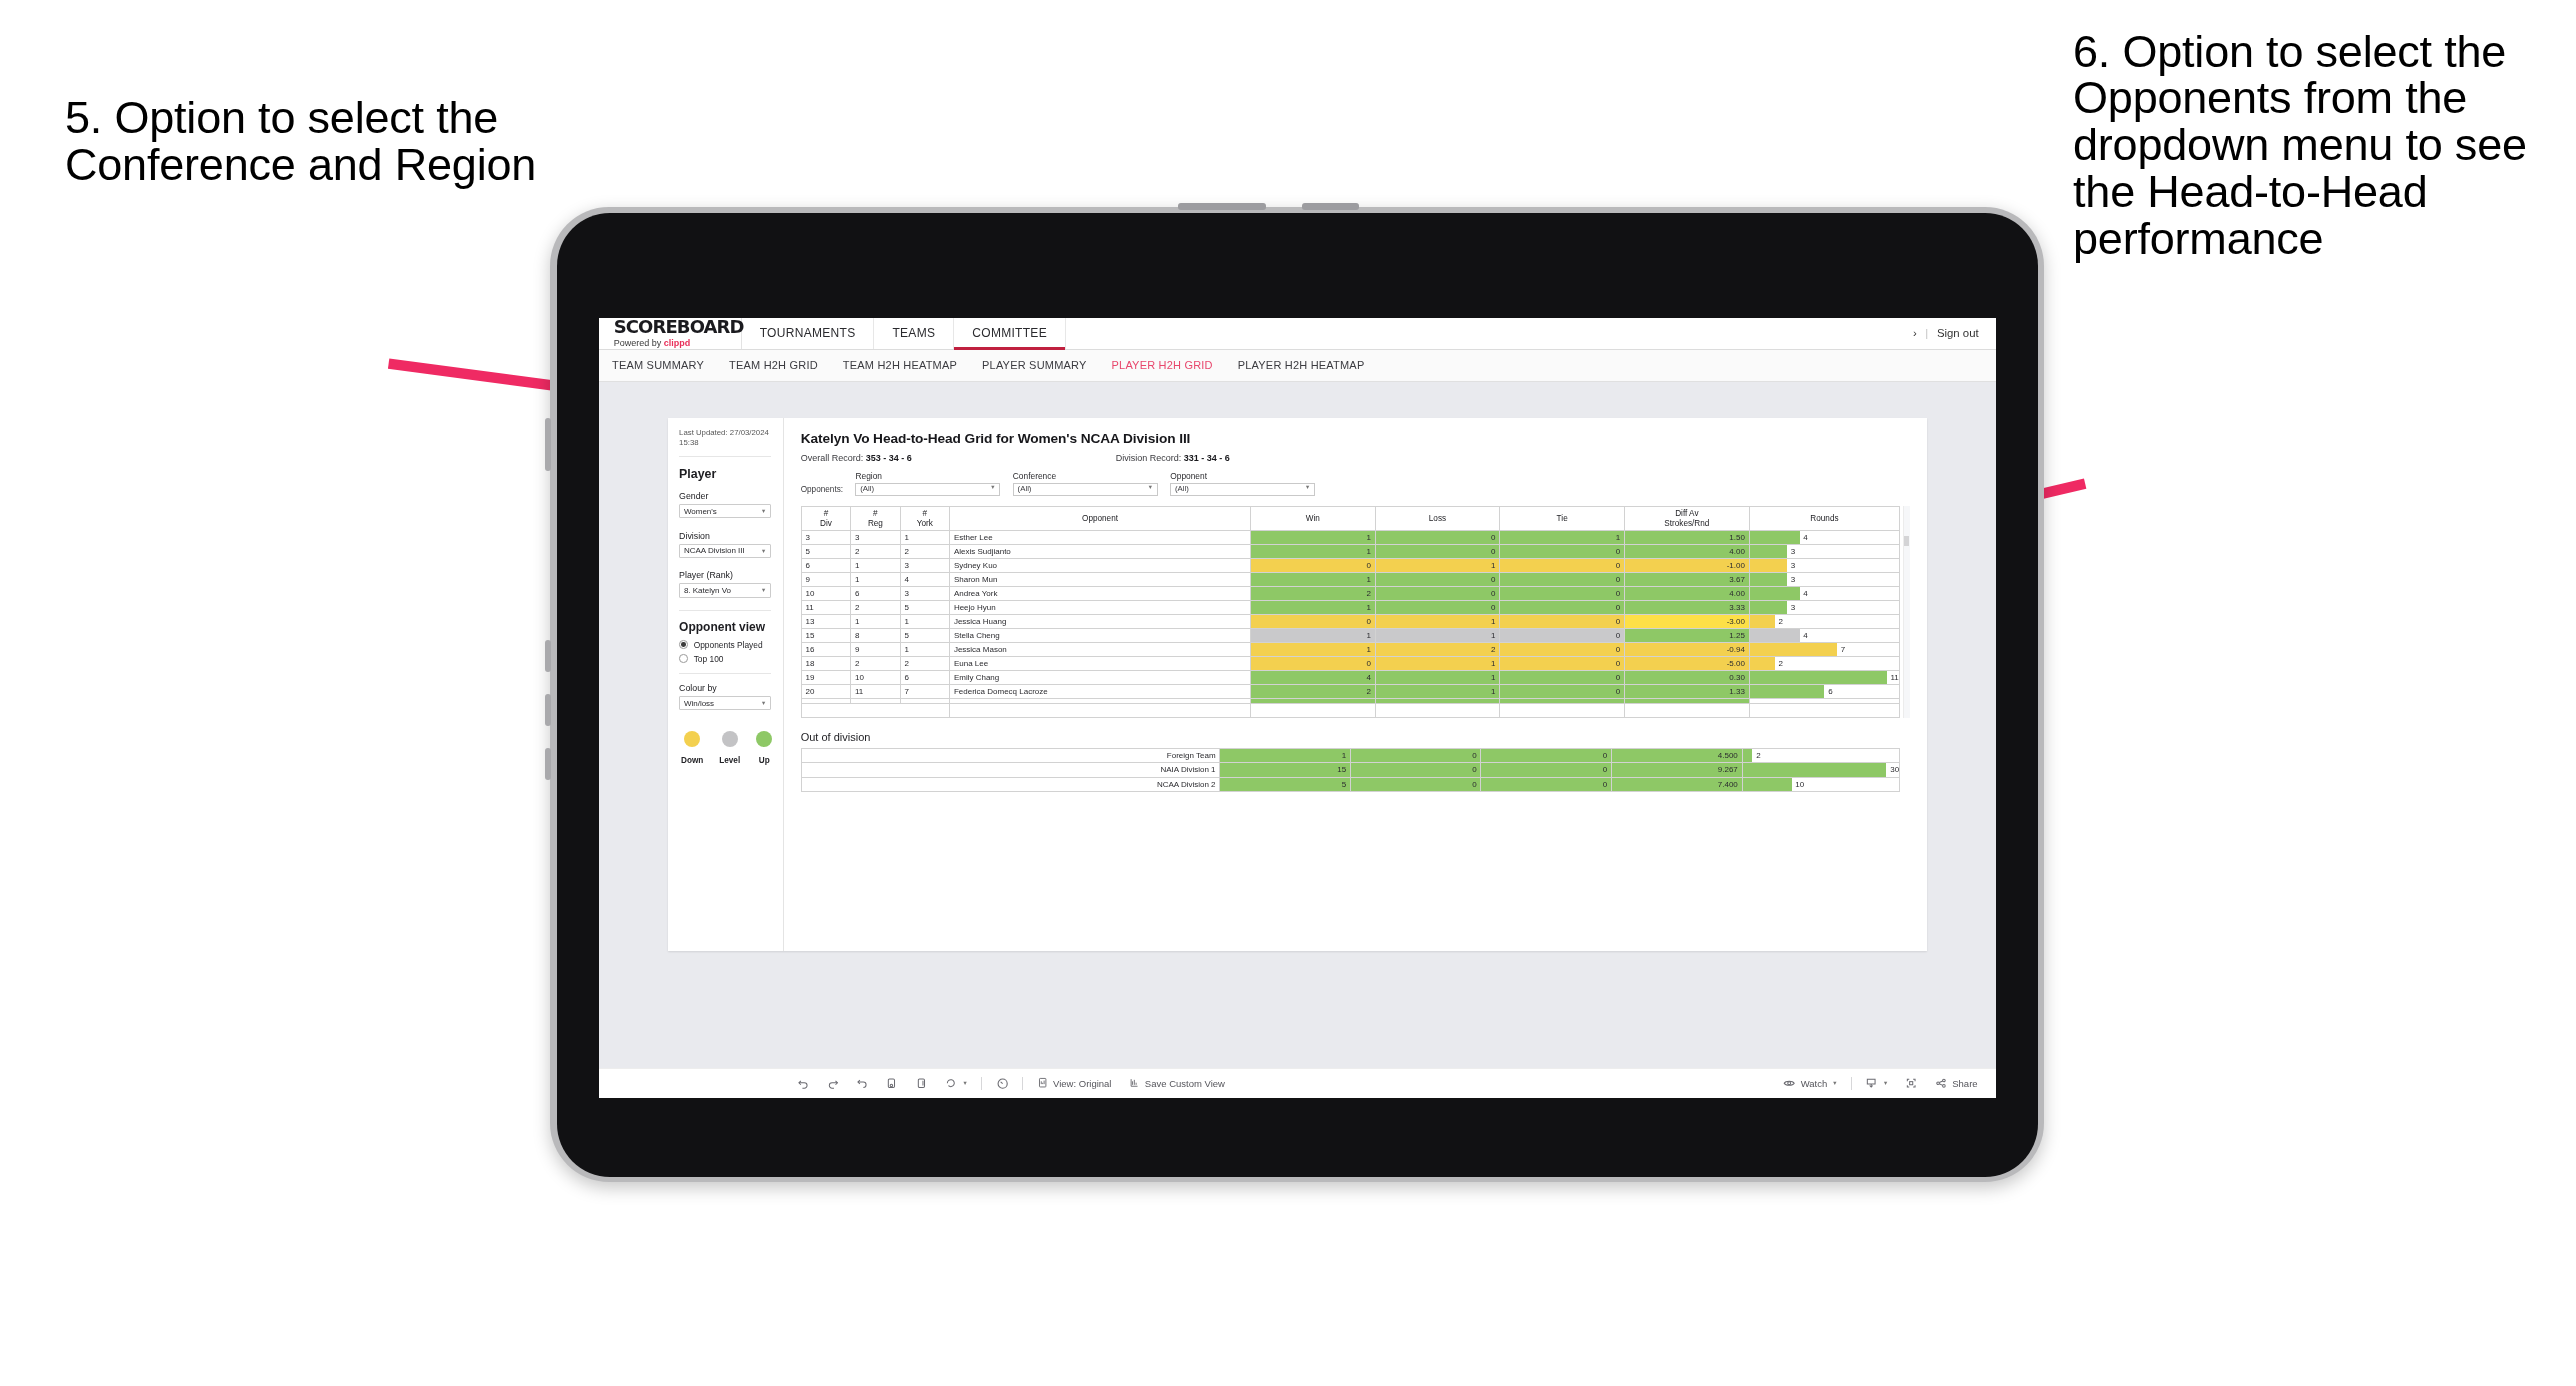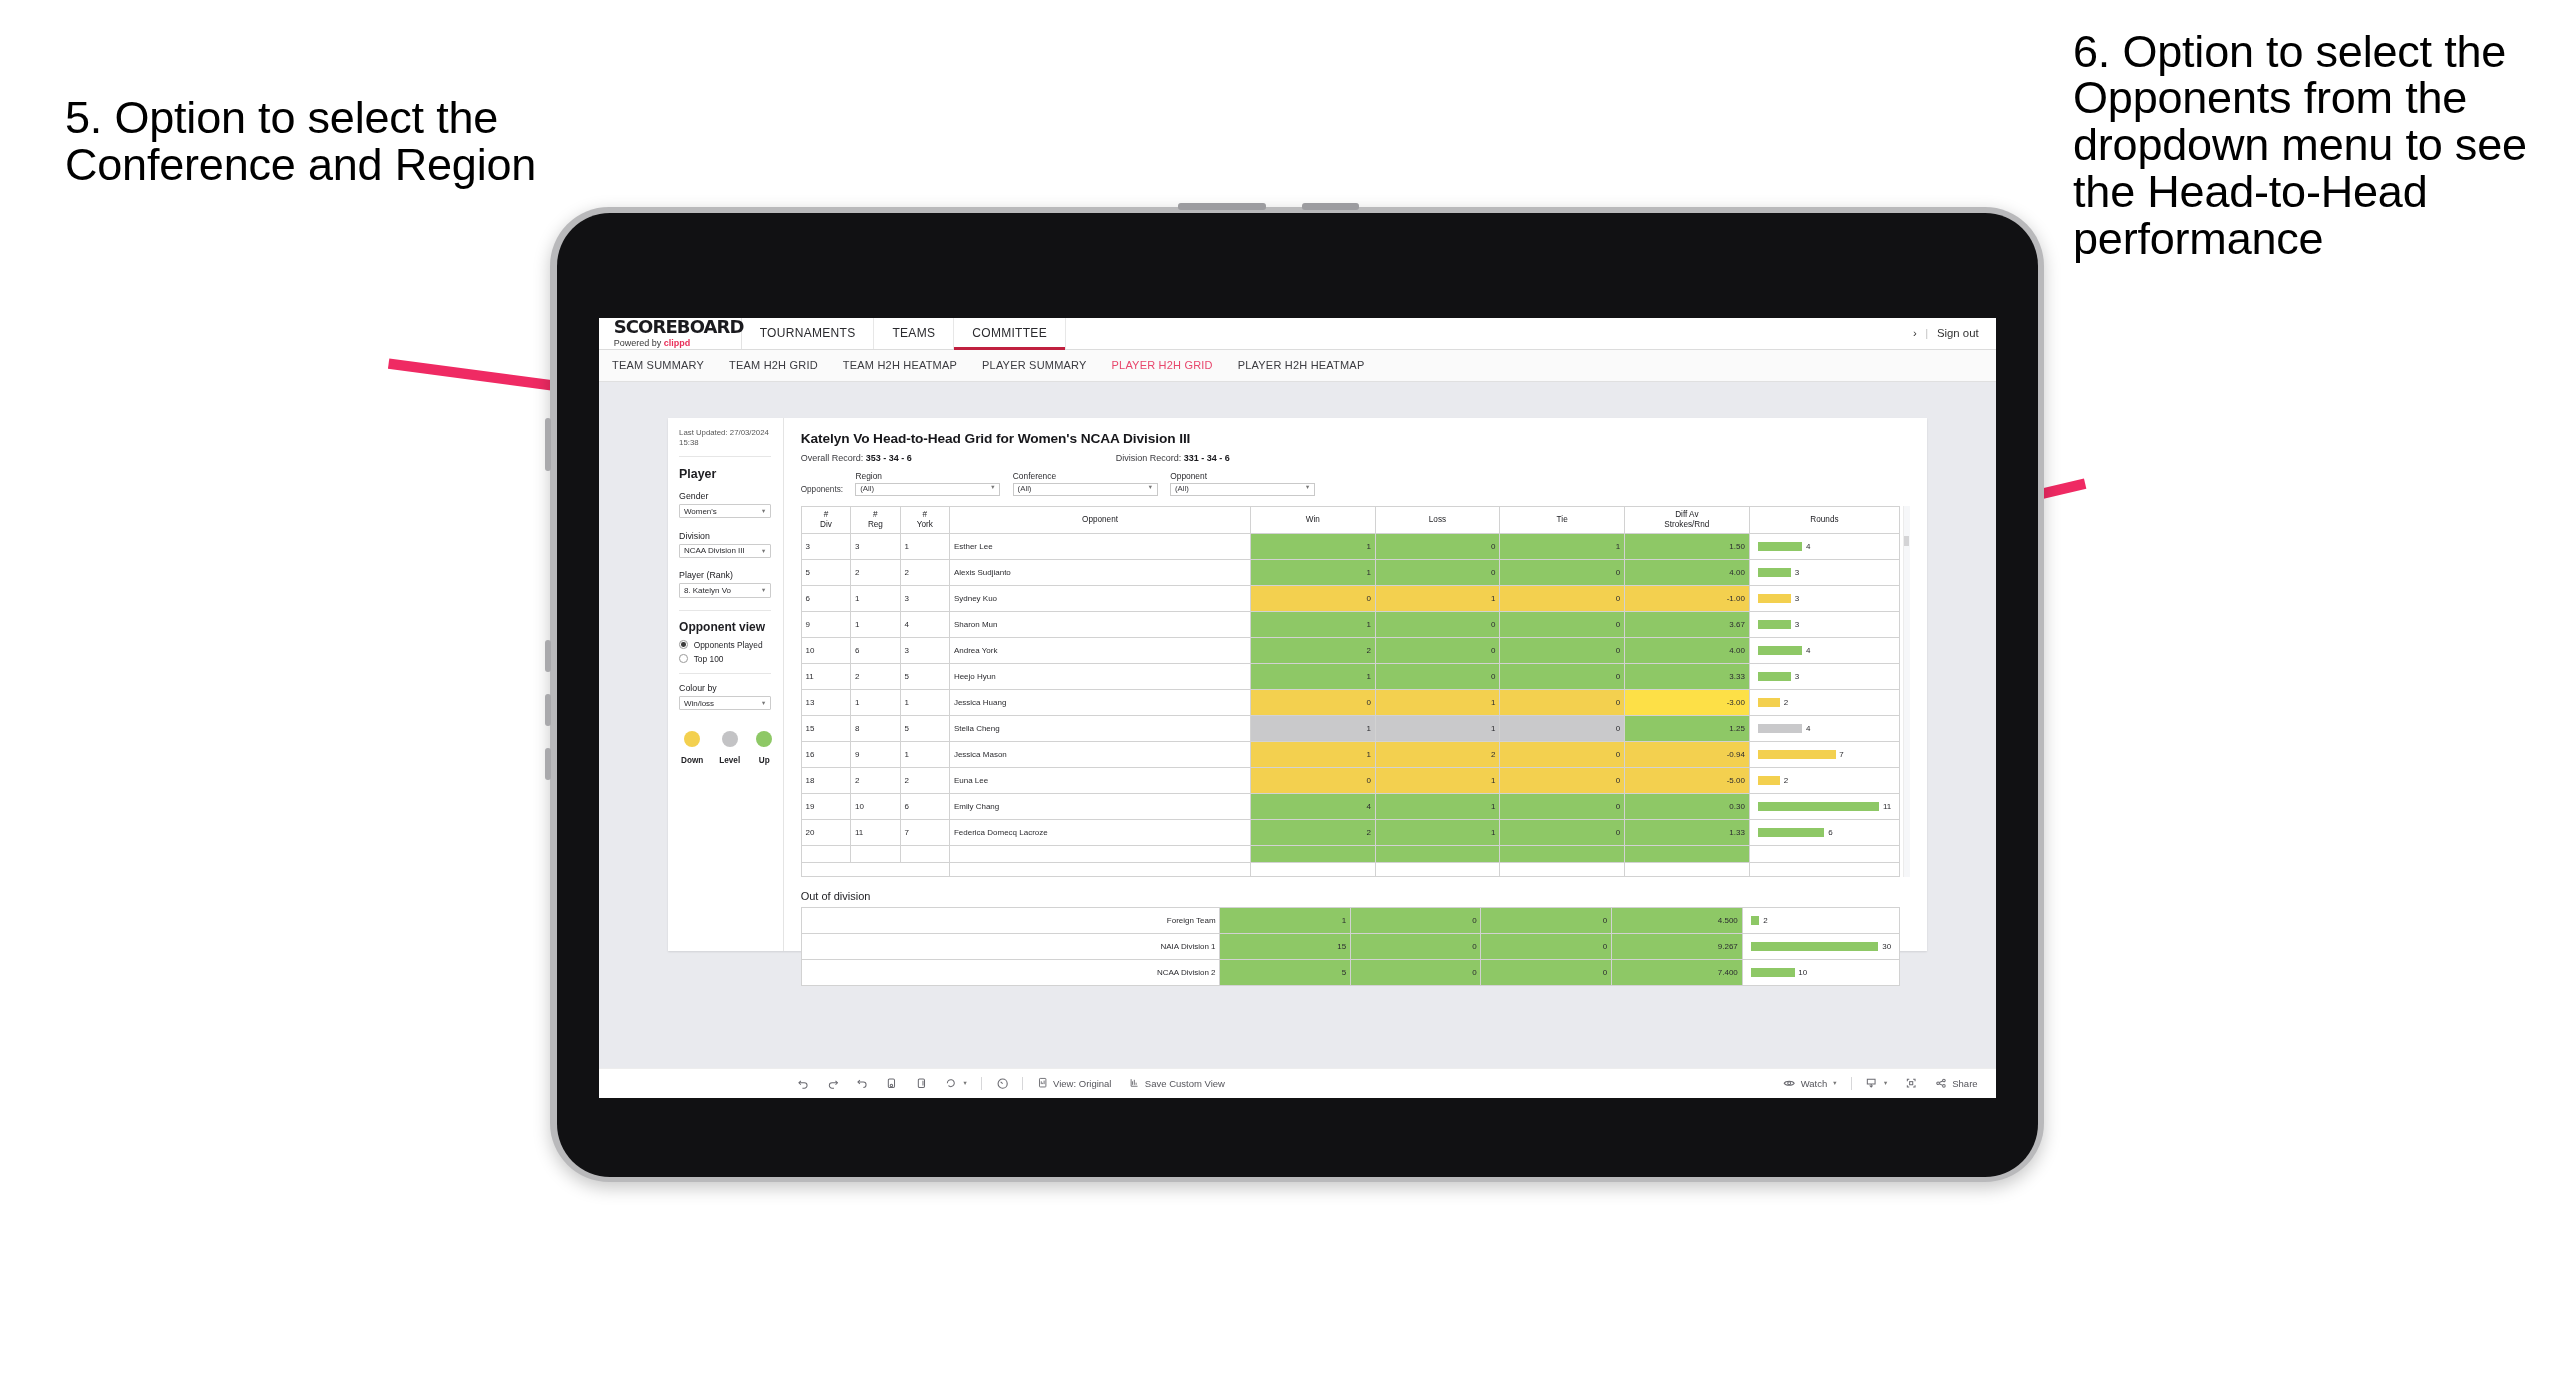--- a/index.html
+++ b/index.html
@@ -148,21 +148,21 @@
   
   .gridwrap { margin-top:9.5px; position:relative; width:100%; }
   table.grid { border-collapse:collapse; width:calc(100% - 9.5px); table-layout:fixed; background:#fff; }
   table.grid th, table.grid td {
     border:1px solid #d2d2d2; font-size:8px; color:#2b2b2f; height:14px; padding:0 3.8px;
   }
   table.grid th { font-weight:400; text-align:center; font-size:8.2px; color:#222226; line-height:1.18; padding:1.9px 1.9px; }
   .c-div, .c-reg, .c-conf { width:25px; text-align:left; }
   .c-opp { width:152px; text-align:left; }
   .c-num { width:63px; text-align:right; }
-  .c-rounds { width:76px; padding:8px !important; position:relative; }
+  .c-rounds { width:76px; padding:0 !important; position:relative; }
   .rbar { height:100%; display:flex; align-items:center; }
   .rfill { height:100%; }
   .rval { font-size:8px; color:#2b2b2f; padding-left:3.8px; }
   .blankrow td { height:44px; border-top:1px solid #d2d2d2; }
   .partial { height:4.8px !important; overflow:hidden; }
 
   .scrolltrack {
     position:absolute; right:0; top:0; width:6.7px; height:100%; background:#f6f7f9;
     border-left:1px solid #ececec;
   }

